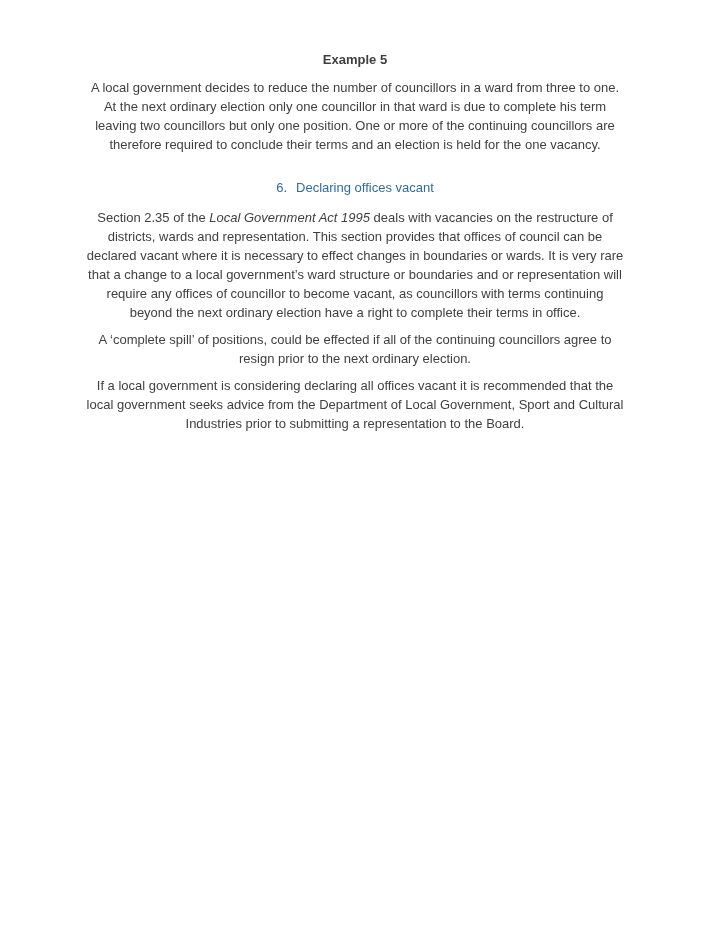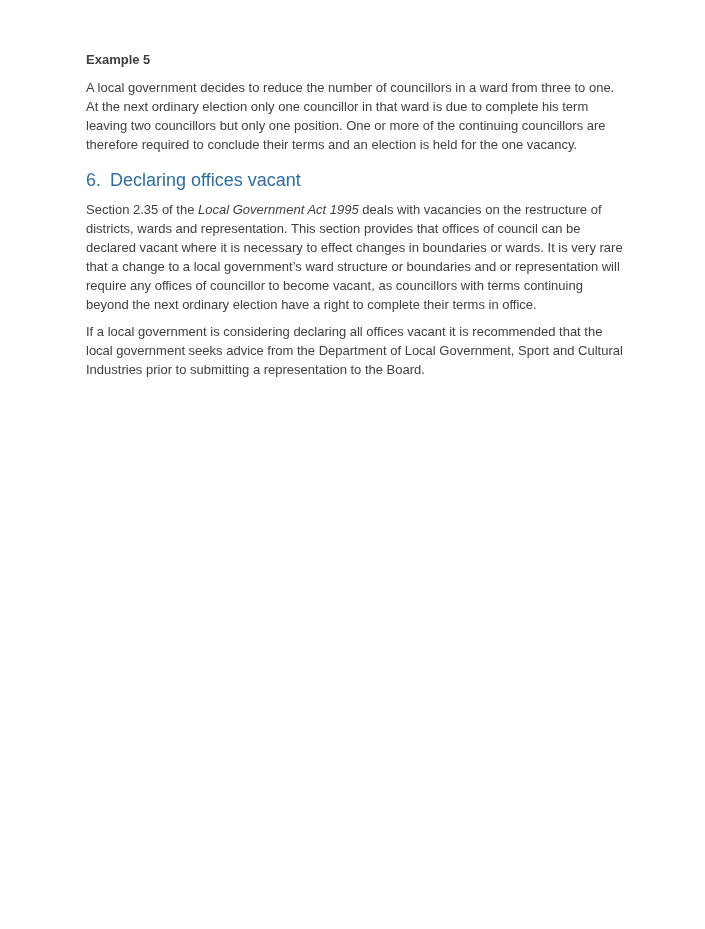--- a/index.html
+++ b/index.html
@@ -10,43 +10,44 @@
   .page {
     position: relative;
     width: 705px;
     height: 663px;
     background: var(--page-bg, #ffffff);
     font-family: "Liberation Sans", "DejaVu Sans", sans-serif;
     font-size: 13px;
     line-height: 19px;
     color: var(--body-text, #3f3f3f);
     overflow: hidden;
+    text-align: center;
   }
   .content {
     position: absolute;
     left: 86px;
     top: 50px;
     width: 538px;
   }
   .example-heading {
     font-size: 13px;
     line-height: 19px;
     font-weight: 700;
     margin: 0 0 9px 0;
     color: var(--body-text, #3f3f3f);
   }
   .body-para {
     margin: 0 0 8px 0;
   }
   .section-heading {
-    font-size: 18px;
+    font-size: 13px;
     line-height: 24px;
     font-weight: 400;
     color: var(--heading-color, #2e6da4);
-    margin: 14px 0 8px 0;
+    margin: 22px 0 8px 0;
   }
   .section-number {
     margin-right: 9px;
   }
   .u {
   }
   em {
   }
   .footer {
     position: absolute;
@@ -70,20 +71,21 @@
     <h3 class="example-heading">Example 5</h3>
 
     <p class="body-para">A local government decides to reduce the number of councillors in a ward from three to one. At the next ordinary election only one councillor in that ward is due to complete his term leaving two councillors but only one position. One or more of the continuing councillors are therefore required to conclude their terms and an election is held for the one vacancy.</p>
 
     <h2 class="section-heading">
       <span class="section-number">6.</span><span class="section-title">Declaring offices vacant</span>
     </h2>
 
     <p class="body-para"><span>Section 2.35 of the </span><em>Local Government Act 1995</em><span> deals with vacancies on the restructure of districts, wards and representation. This section provides that offices of council can be declared vacant where it is </span><span class="u">necessary to effect changes in boundaries or wards</span><span>. It is very rare that a change to a local government’s ward structure or boundaries and or representation will require any offices of councillor to become vacant, as councillors with terms continuing beyond the next ordinary election have a right to complete their terms in office.</span></p>
 
+    <p class="body-para">A ‘complete spill’ of positions, could be effected if all of the continuing councillors agree to resign prior to the next ordinary election.</p>
 
     <p class="body-para">If a local government is considering declaring all offices vacant it is recommended that the local government seeks advice from the Department of Local Government, Sport and Cultural Industries prior to submitting a representation to the Board.</p>
 
   </div>
 
   <div class="footer">
     <span>E2141401</span>
     <span>Page 57 of 57</span>
   </div>
 </div>

